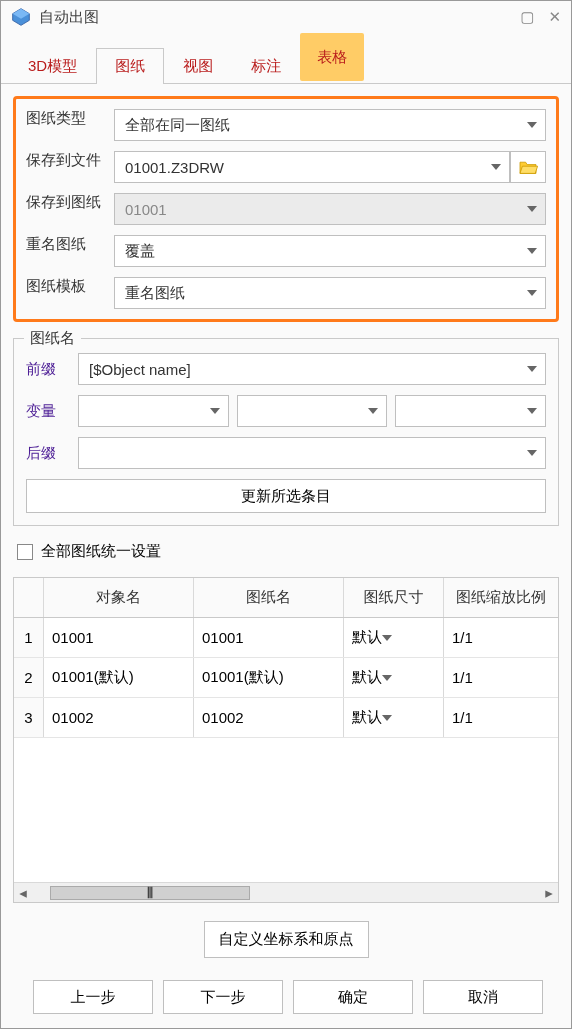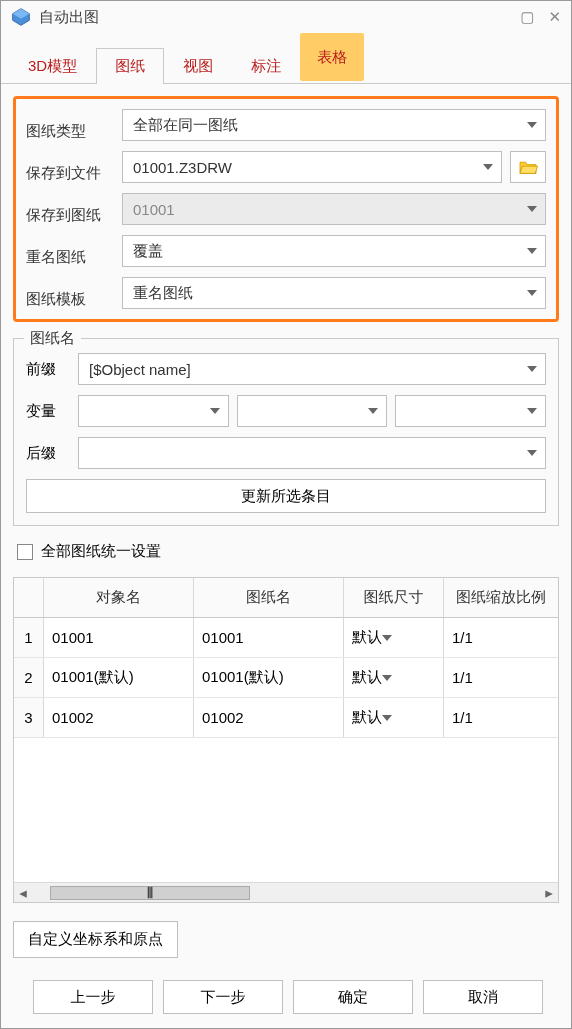--- a/index.html
+++ b/index.html
@@ -12,32 +12,32 @@
 .app-icon { width: 20px; height: 20px; }
 
 .tabs { display: flex; gap: 0; padding: 0 8px; border-bottom: 1px solid #c9c9c9; align-items: flex-end; }
 .tab { padding: 8px 18px 8px; color: #b91c1c; cursor: pointer; border: 1px solid transparent; border-bottom: none; margin-bottom: -1px; background: transparent; }
 .tab.active { border-color: #c9c9c9; background: #fafafa; }
 .tab.highlight { background: #ffcc66; border-radius: 2px; padding: 14px 16px; margin-bottom: 2px; }
 
 .content { flex: 1; padding: 12px; display: flex; flex-direction: column; gap: 10px; overflow: hidden; }
 
 .orange-box { border: 3px solid #ff7a1a; border-radius: 4px; padding: 10px 10px; display: flex; flex-direction: column; gap: 10px; }
-.form-row { display: flex; align-items: flex-end; gap: 8px; }
+.form-row { display: flex; align-items: flex-start; }
 .form-label { width: 88px; color: #333; flex-shrink: 0; }
 .dropdown { flex: 1; height: 32px; border: 1px solid #bfbfbf; background: #fff; display: flex; align-items: center; justify-content: space-between; padding: 0 8px 0 10px; color: #333; cursor: pointer; }
 .dropdown.disabled { background: #ebebeb; color: #888; cursor: default; }
 .caret { width: 0; height: 0; border-left: 5px solid transparent; border-right: 5px solid transparent; border-top: 6px solid #666; }
 .folder-btn { width: 36px; height: 32px; border: 1px solid #bfbfbf; background: #fff; display: flex; align-items: center; justify-content: center; cursor: pointer; }
 .folder-icon { width: 20px; height: 16px; }
 
 .groupbox { border: 1px solid #c9c9c9; padding: 14px 12px 12px; position: relative; margin-top: 6px; }
 .groupbox-title { position: absolute; top: -10px; left: 10px; background: #fafafa; padding: 0 6px; color: #333; }
 .group-row { display: flex; align-items: center; gap: 8px; margin-bottom: 10px; }
-.group-label { width: 44px; text-align: left; color: #000000; flex-shrink: 0; }
+.group-label { width: 44px; text-align: left; color: #4c1d95; flex-shrink: 0; }
 .small-dd { flex: 1; min-width: 0; }
 .update-btn { width: 100%; height: 34px; border: 1px solid #bfbfbf; background: #fff; cursor: pointer; }
 
 .checkbox-row { display: flex; align-items: center; gap: 8px; margin: 6px 4px; }
 .checkbox { width: 16px; height: 16px; border: 1px solid #888; background: #fff; cursor: pointer; }
 
 .table-wrap { flex: 1; border: 1px solid #c9c9c9; background: #fff; display: flex; flex-direction: column; overflow: hidden; }
 .table-head { display: flex; border-bottom: 1px solid #c9c9c9; background: #f5f5f5; }
 .th, .td { border-right: 1px solid #d9d9d9; padding: 10px 8px; display: flex; align-items: center; }
 .th { justify-content: center; color: #333; background: #fafafa; }
@@ -47,21 +47,21 @@
 .col-size { width: 100px; }
 .col-scale { flex: 1; border-right: none; }
 .table-body { flex: 1; overflow: auto; }
 .tr { display: flex; border-bottom: 1px solid #e5e5e5; }
 .size-dd { width: 100%; display: flex; align-items: center; padding-right: 6px; }
 .hscroll { height: 20px; border-top: 1px solid #d9d9d9; background: #f0f0f0; display: flex; align-items: center; }
 .hscroll-track { flex: 1; position: relative; height: 16px; }
 .hscroll-thumb { position: absolute; left: 18px; width: 200px; height: 14px; top: 1px; background: #d0d0d0; border: 1px solid #aaa; display:flex; align-items:center; justify-content:center; }
 .hscroll-btn { width: 18px; text-align: center; color: #666; }
 
-.coord-btn-row { display: flex; justify-content: flex-start; margin-top: 8px; }
+.coord-btn-row { display: flex; justify-content: center; margin-top: 8px; }
 .coord-btn { border: 1px solid #bfbfbf; background: #fff; padding: 8px 14px; cursor: pointer; }
 
 .footer { display: flex; gap: 10px; padding: 10px 28px 14px; justify-content: flex-end; }
 .footer-btn { flex: 1; max-width: 120px; height: 34px; border: 1px solid #bfbfbf; background: #fff; cursor: pointer; }
 </style>
 </head>
 <body>
 
 <div class="window">
   <div class="titlebar">

